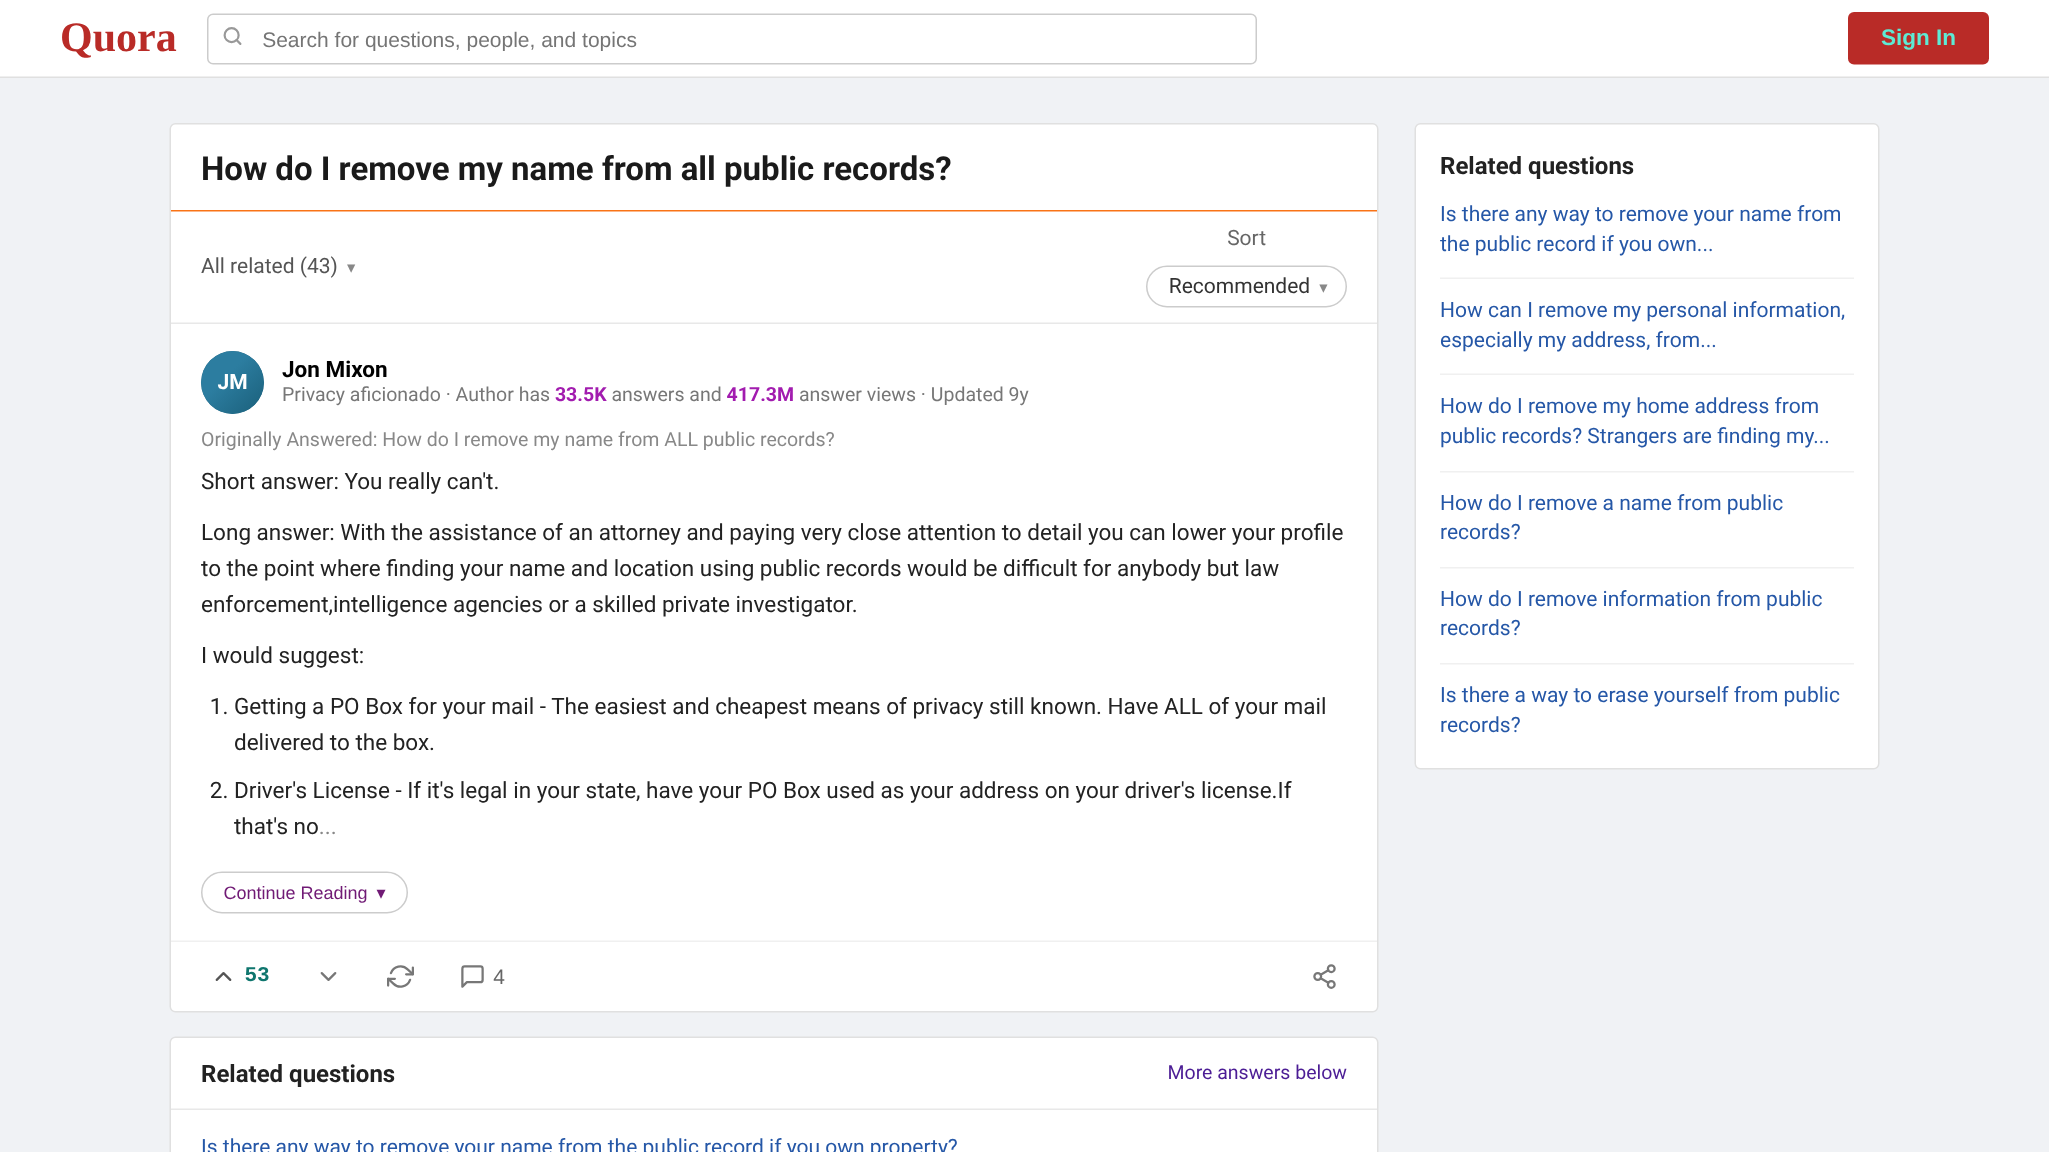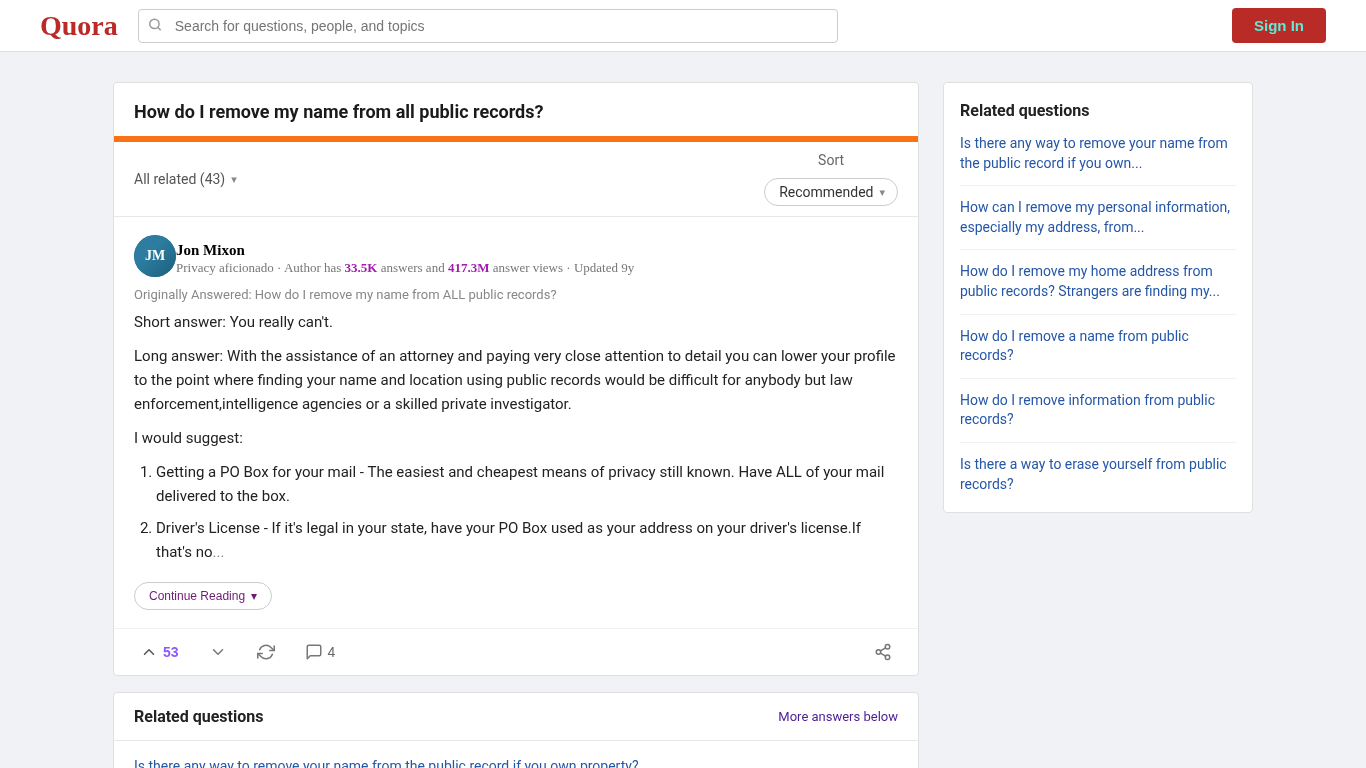--- a/index.html
+++ b/index.html
@@ -86,24 +86,24 @@
 
     
     .question-card {
       background: #fff;
       border: 1px solid #e0e0e0;
       border-radius: 4px;
       margin-bottom: 16px;
     }
     .question-title {
       padding: 18px 20px 14px;
-      font-size: 18px;
+      font-size: 22px;
       font-weight: 700;
       color: #1a1a1a;
-      border-bottom: 6px solid #f97316;
+      border-bottom: 1px solid #f97316;
     }
     .filter-bar {
       display: flex;
       align-items: center;
       justify-content: space-between;
       padding: 10px 20px;
       border-bottom: 1px solid #e8e8e8;
     }
     .all-related {
       display: flex;
@@ -136,23 +136,23 @@
     }
     .sort-dropdown .chev { font-size: 11px; color: #888; }
 
     
     .answer-block {
       padding: 18px 20px;
       border-bottom: 1px solid #f0f0f0;
     }
     .author-row {
       display: flex;
-      align-items: flex-end;
+      align-items: center;
+      gap: 12px;
       margin-bottom: 10px;
-      font-family: Liberation Serif, serif;
     }
     .avatar {
       width: 42px;
       height: 42px;
       border-radius: 50%;
       background: #2c6e8a;
       flex-shrink: 0;
       display: flex;
       align-items: center;
       justify-content: center;
@@ -234,21 +234,21 @@
       gap: 5px;
       background: none;
       border: none;
       cursor: pointer;
       color: #666;
       font-size: 14px;
       padding: 4px 6px;
       border-radius: 4px;
     }
     .upvote-btn { color: #555; }
-    .upvote-count { font-weight: 600; color: #8b5cf6; }
+    .upvote-count { font-weight: 600; color: #0f766e; font-family: Liberation Mono, monospace; }
     .action-btn svg { width: 18px; height: 18px; }
     .share-btn { margin-left: auto; }
 
     
     .related-questions-card {
       background: #fff;
       border: 1px solid #e0e0e0;
       border-radius: 4px;
     }
     .rq-header {

